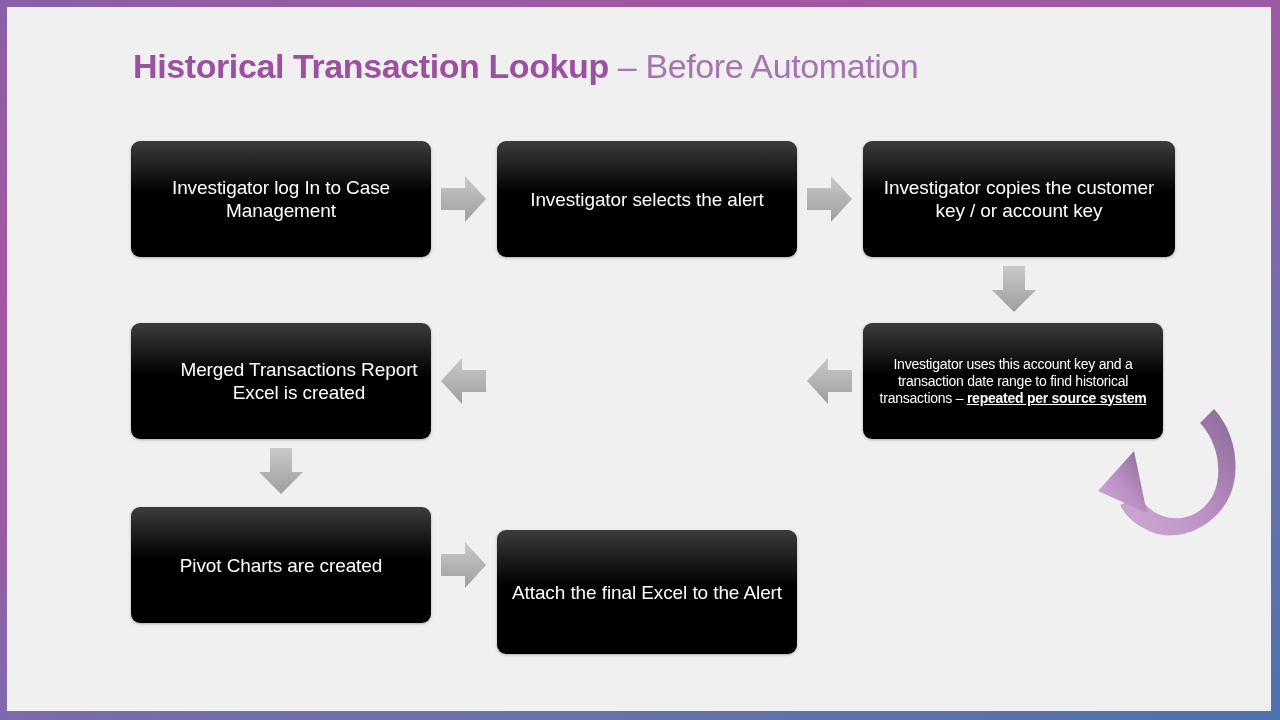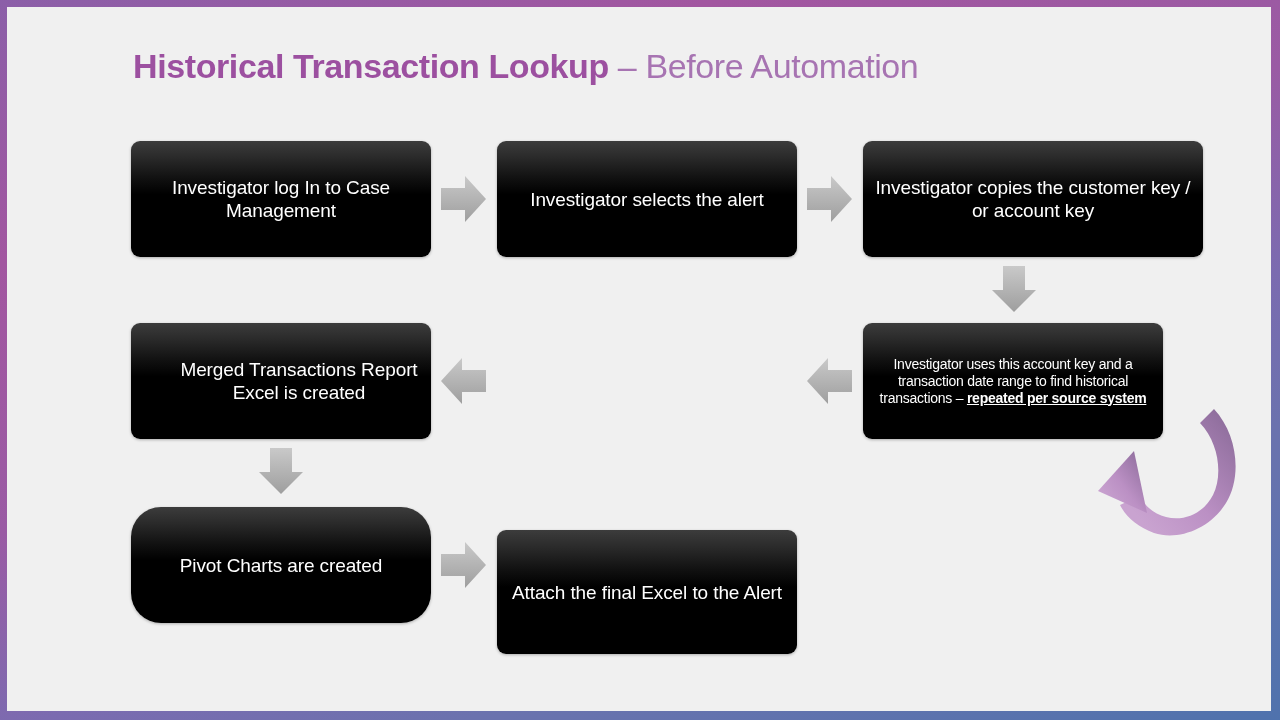--- a/index.html
+++ b/index.html
@@ -143,21 +143,21 @@
         <defs>
           <linearGradient id="gArrowR2" x1="0" y1="0" x2="0" y2="1">
             <stop offset="0%" stop-color="#c9c9c9"></stop>
             <stop offset="100%" stop-color="#9e9e9e"></stop>
           </linearGradient>
         </defs>
         <polygon points="0,14 24,14 24,2 45,25 24,48 24,36 0,36" fill="url(#gArrowR2)"></polygon>
       </svg>
     </div>
 
-    <div class="pbox" style="left:856px; top:134px; width:340px; height:116px;text-align:center;">
+    <div class="pbox" style="left:856px; top:134px; width:312px; height:116px;text-align:center;">
       <div class="ptext">Investigator copies the customer key / or account key</div>
     </div>
 
     <div class="garrow" style="left:983px; top:259px; width:48px; height:48px;">
       <svg width="48" height="48" viewBox="0 0 48 48">
         <defs>
           <linearGradient id="gArrowD1" x1="0" y1="0" x2="0" y2="1">
             <stop offset="0%" stop-color="#c9c9c9"></stop>
             <stop offset="100%" stop-color="#9e9e9e"></stop>
           </linearGradient>
@@ -206,21 +206,21 @@
         <defs>
           <linearGradient id="gArrowD2" x1="0" y1="0" x2="0" y2="1">
             <stop offset="0%" stop-color="#c9c9c9"></stop>
             <stop offset="100%" stop-color="#9e9e9e"></stop>
           </linearGradient>
         </defs>
         <polygon points="13,0 35,0 35,24 46,24 24,46 2,24 13,24" fill="url(#gArrowD2)"></polygon>
       </svg>
     </div>
 
-    <div class="pbox" style="left:124px; top:500px; width:300px; height:116px;border-radius:30px;">
+    <div class="pbox" style="left:124px; top:500px; width:300px; height:116px;">
       <div class="ptext">Pivot Charts are created</div>
     </div>
 
     <div class="garrow" style="left:434px; top:533px; width:46px; height:50px;">
       <svg width="46" height="50" viewBox="0 0 46 50">
         <defs>
           <linearGradient id="gArrowR3" x1="0" y1="0" x2="0" y2="1">
             <stop offset="0%" stop-color="#c9c9c9"></stop>
             <stop offset="100%" stop-color="#9e9e9e"></stop>
           </linearGradient>

